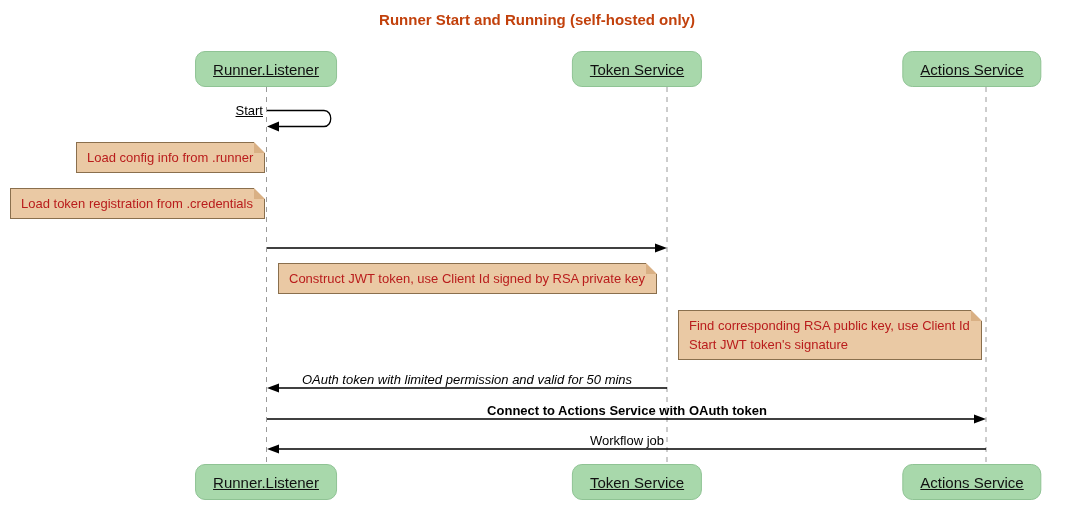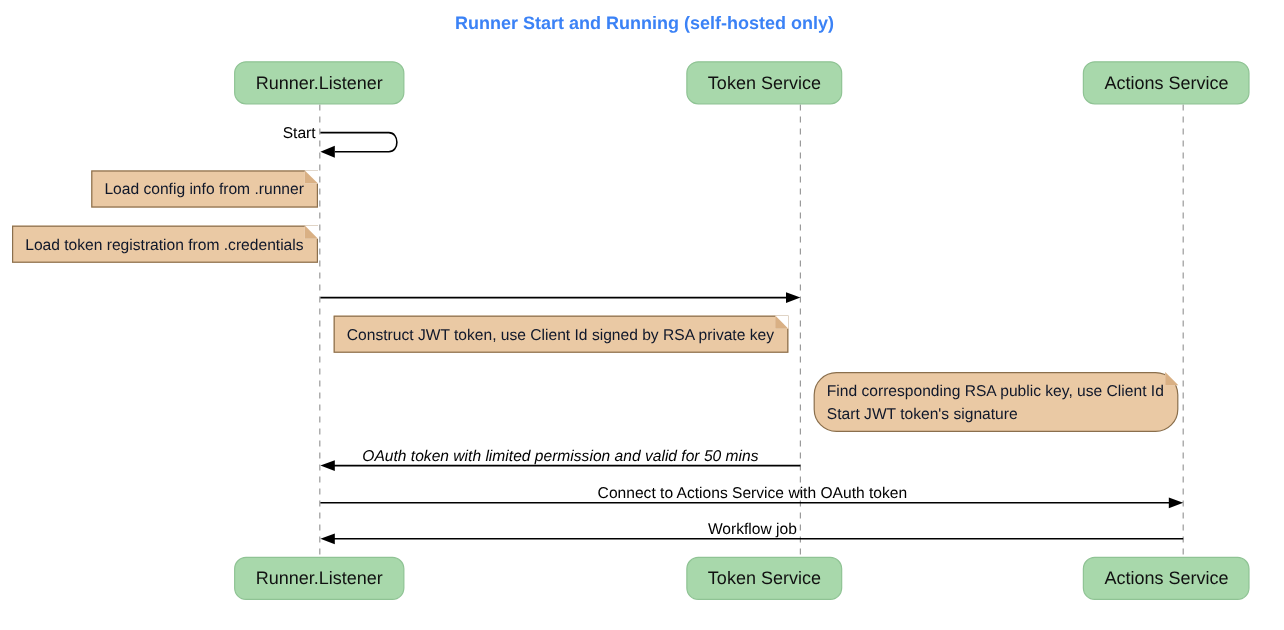--- a/index.html
+++ b/index.html
@@ -16,56 +16,56 @@
   body{font-family:"Liberation Sans", sans-serif;}
   #diagram{
     position:relative;
     width:1070px;height:525px;
     background:var(--background);
     overflow:hidden;
   }
   .title{
     position:absolute;top:11px;left:537px;
     transform:translateX(-50%);
-    font-size:15px;font-weight:bold;color:#3b82f6;
+    font-size:15px;font-weight:bold;color:#c2410c;
     white-space:nowrap;
   }
   .participant{
     position:absolute;
     transform:translateX(-50%);
     background:var(--participant-fill);
     border:1px solid var(--participant-border);
     border-radius:10px;
     font-size:15px;color:#111;
     padding:8px 17px;
     white-space:nowrap;
     box-sizing:border-box;
     height:36px;
-    display:flex;align-items:center;justify-content:center;
+    display:flex;align-items:center;justify-content:center;text-decoration:underline;
   }
   .participant.top{top:51px;}
   .participant.bottom{top:464px;}
   .p-runner{left:266px;}
   .p-token{left:637px;}
   .p-actions{left:972px;}
   svg.layer{position:absolute;top:0;left:0;width:1070px;height:525px;}
   .lifeline{stroke:var(--lifeline);stroke-width:1;stroke-dasharray:5 5;fill:none;}
   .msg-line{stroke:var(--arrow);stroke-width:1.3;fill:none;}
   .msg-head{fill:var(--arrow);stroke:none;}
   .msg-label{
     position:absolute;
     transform:translateX(-50%);
     font-size:13px;color:#000;white-space:nowrap;
   }
-  .msg-label.right-edge{transform:translateX(-100%);}
+  .msg-label.right-edge{transform:translateX(-100%);text-decoration:underline;}
   .note{
     position:absolute;
     background:var(--note-fill);
     border:1px solid var(--note-border);
-    font-size:13px;color:#0f172a;
+    font-size:13px;color:#b91c1c;
     padding:5px 11px 5px 10px;
     white-space:nowrap;
     line-height:19px;
   }
   .note::before{
     content:"";
     position:absolute;top:-1px;right:-1px;
     width:0;height:0;
     border-top:11px solid var(--background);
     border-left:11px solid var(--note-fold);
@@ -102,30 +102,30 @@
   <div class="participant top p-runner">Runner.Listener</div>
   <div class="participant top p-token">Token Service</div>
   <div class="participant top p-actions">Actions Service</div>
 
   <div class="participant bottom p-runner">Runner.Listener</div>
   <div class="participant bottom p-token">Token Service</div>
   <div class="participant bottom p-actions">Actions Service</div>
 
   <div class="msg-label right-edge" style="left:263px;top:103px;">Start</div>
   <div class="msg-label" style="left:467px;top:372px;font-style:italic;">OAuth token with limited permission and valid for 50 mins</div>
-  <div class="msg-label" style="left:627px;top:403px;">Connect to Actions Service with OAuth token</div>
+  <div class="msg-label" style="left:627px;top:403px;font-weight:bold;">Connect to Actions Service with OAuth token</div>
   <div class="msg-label" style="left:627px;top:433px;text-align:right;">Workflow job</div>
 
   <div class="note" style="left:76px;top:142px;">
     <div>Load config info from .runner</div>
   </div>
   <div class="note" style="left:278px;top:263px;">
     <div>Construct JWT token, use Client Id signed by RSA private key</div>
   </div>
   <div class="note" style="left:10px;top:188px;">
     <div>Load token registration from .credentials</div>
   </div>
-  <div class="note" style="left:678px;top:310px;border-radius:19px;">
+  <div class="note" style="left:678px;top:310px;">
     <div>Find corresponding RSA public key, use Client Id</div>
     <div>Start JWT token's signature</div>
   </div>
 
 </div>
 
 </body></html>

